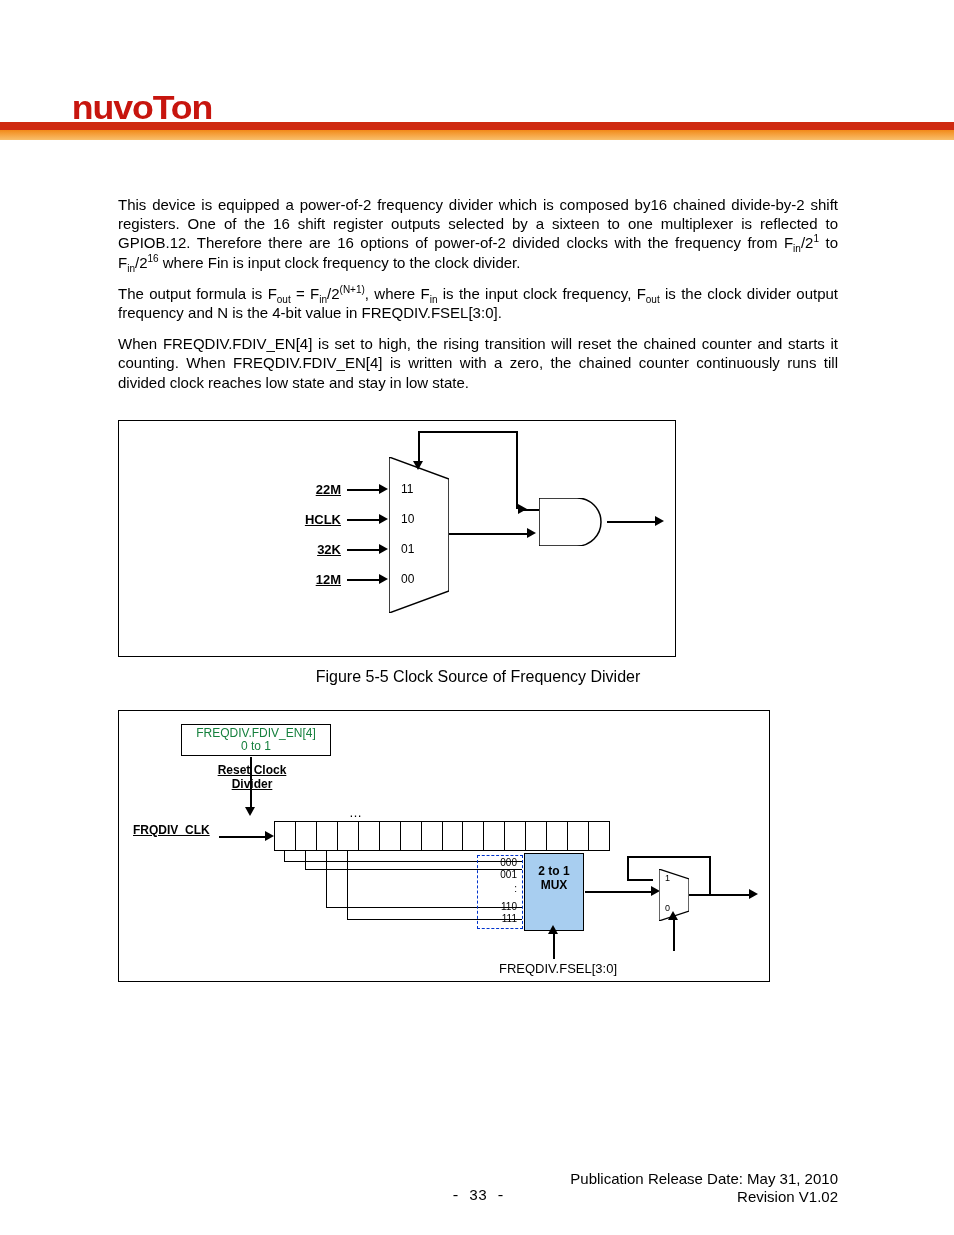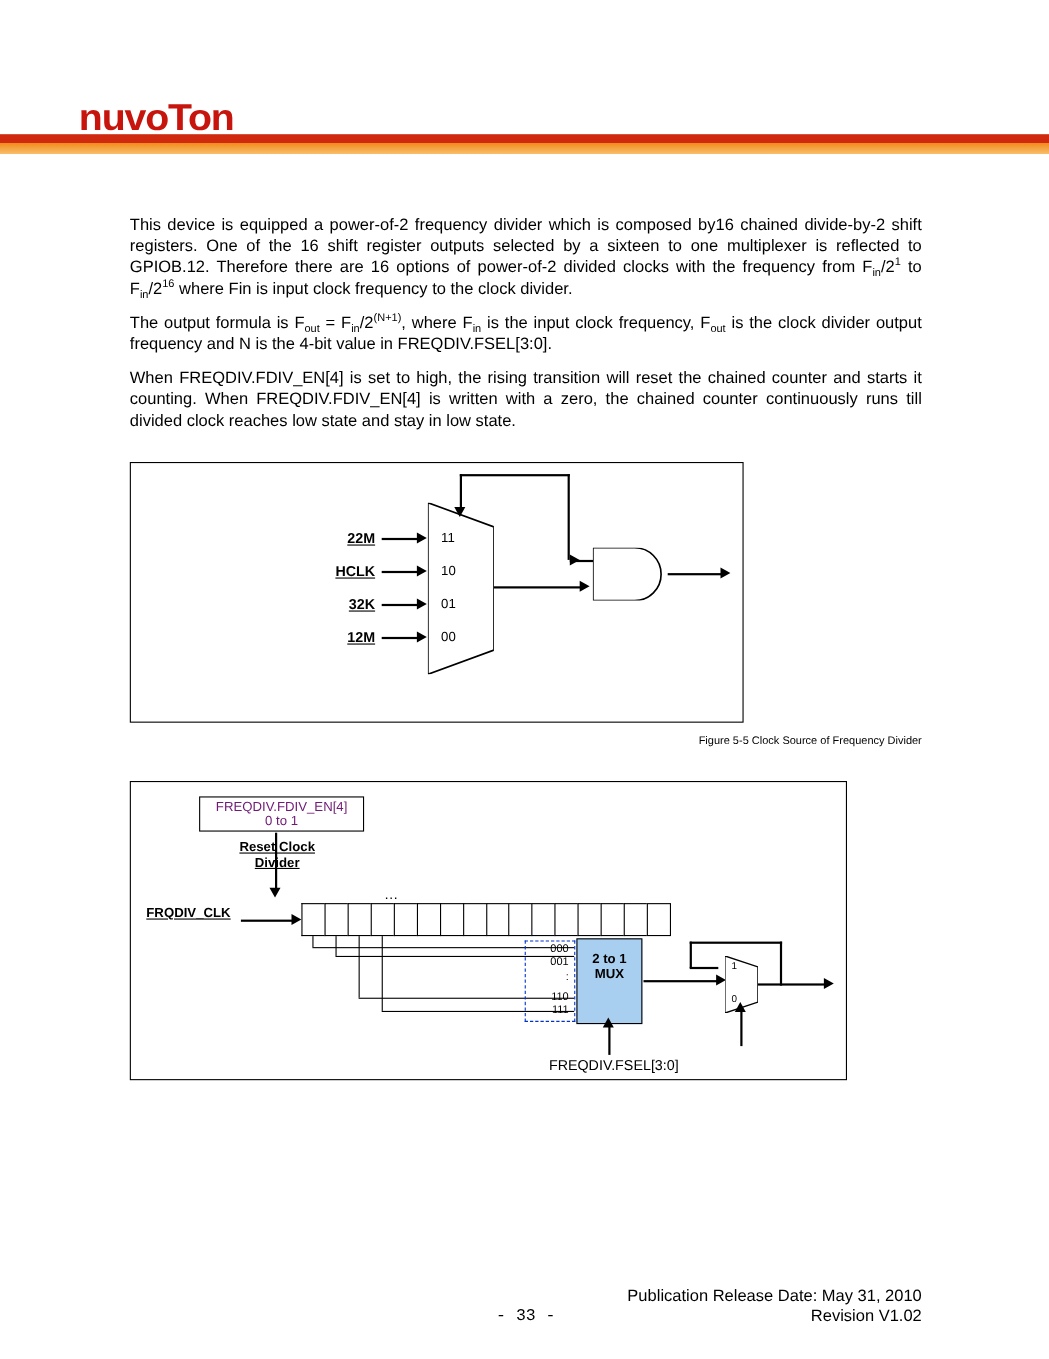--- a/index.html
+++ b/index.html
@@ -56,24 +56,24 @@
   sub, sup { font-size: 10px; line-height: 0; }
 
   
   .fig-box {
     position: absolute;
     border: 1px solid #000;
     background: #fff;
   }
   .fig-caption {
     position: absolute;
-    font-size: 10px;
+    font-size: 16px;
     width: 720px;
     left: 118px;
-    text-align: right;
+    text-align: center;
   }
 
   
   .fig5 { top: 420px; left: 118px; width: 556px; height: 235px; }
   .mux5 {
     position: absolute;
     left: 270px; top: 36px;
     width: 60px; height: 156px;
   }
   .mux5 svg { width: 60px; height: 156px; }
@@ -123,21 +123,21 @@
     width: 70px; height: 48px;
   }
 
   
   .fig6 { top: 710px; left: 118px; width: 650px; height: 270px; }
   .label6 {
     position: absolute;
     font-size: 12px;
     text-align: center;
   }
-  .label6.blue { color: #701a75; border: 1px solid #000; padding: 2px 4px; line-height: 1.1; }
+  .label6.blue { color: #15803d; border: 1px solid #000; padding: 2px 4px; line-height: 1.1; }
   .label6.uline { text-decoration: underline; font-weight: bold; }
   .label6.bold { font-weight: bold; font-size: 14px; }
   .counter-row {
     position: absolute;
     left: 155px; top: 110px;
     width: 336px; height: 30px;
     display: flex;
   }
   .counter-row .cell {
     flex: 1 1 0;

